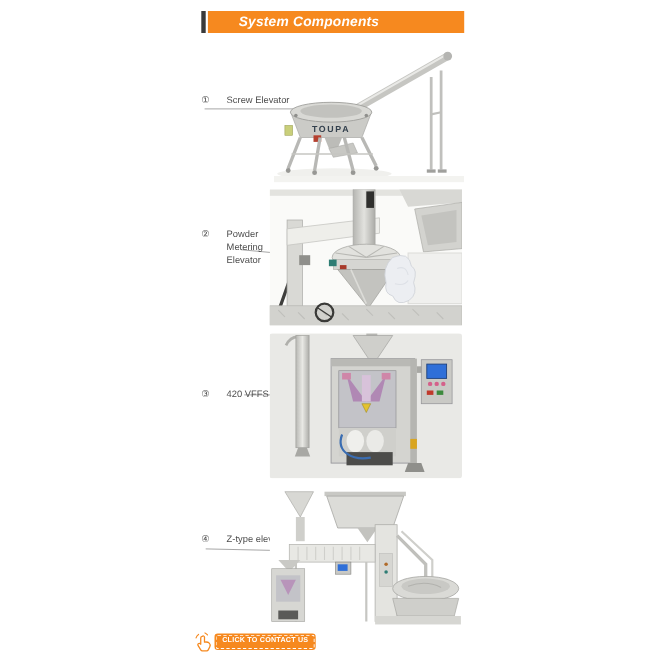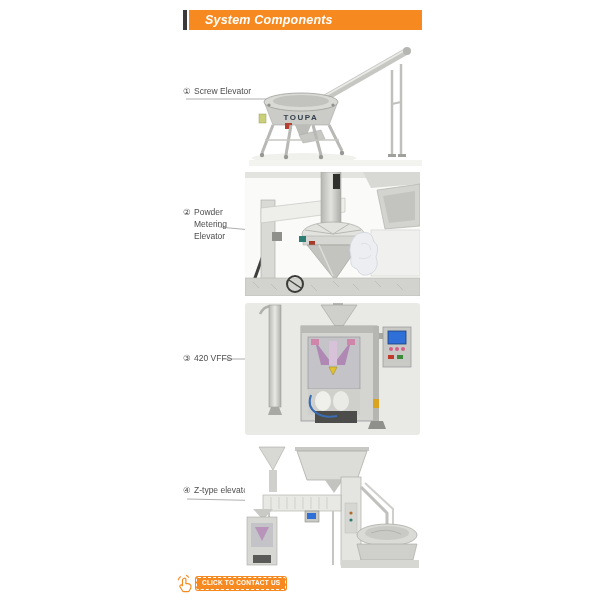--- a/index.html
+++ b/index.html
@@ -3,26 +3,26 @@
 <meta charset="utf-8">
 <style>
   html,body{margin:0;padding:0;background:#fff;}
   .page{position:relative;width:600px;height:600px;background:#fff;overflow:hidden;
         font-family:"Liberation Sans",sans-serif;}
 
   
   .hdr{position:absolute;left:183px;top:10px;width:239px;height:20px;display:flex;align-items:stretch;}
   .hdr-bar{width:4px;background:#3a3a3a;margin-right:2px;}
   .hdr-fill{flex:1;background:#f6891f;display:flex;align-items:center;}
-  .hdr-title{color:#fff;font-size:12.5px;font-weight:bold;font-style:italic;padding-left:16px;letter-spacing:.2px;}
+  .hdr-title{color:#fff;font-size:12.5px;font-weight:bold;font-style:italic;padding-left:28px;letter-spacing:.2px;}
 
   
   .lbl{position:absolute;left:183px;width:72px;font-size:8.5px;color:#4d4d4d;line-height:12px;}
   .lbl .num{position:absolute;left:0;top:0;}
-  .lbl .txt{display:block;margin-left:11px;width:61px;}
+  .lbl .txt{display:block;margin-left:23px;width:61px;}
 
   
   .leaders{position:absolute;left:0;top:0;pointer-events:none;}
 
   
   .img{position:absolute;overflow:hidden;}
   .img svg{display:block;}
 
   
   .cta{position:absolute;left:176px;top:574px;display:flex;align-items:center;gap:2px;cursor:pointer;}

